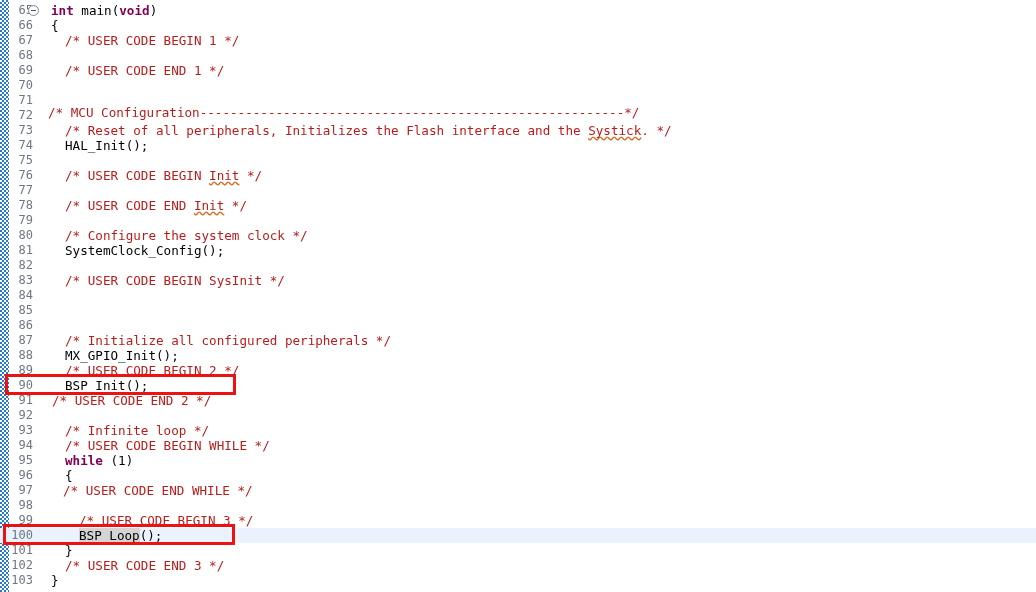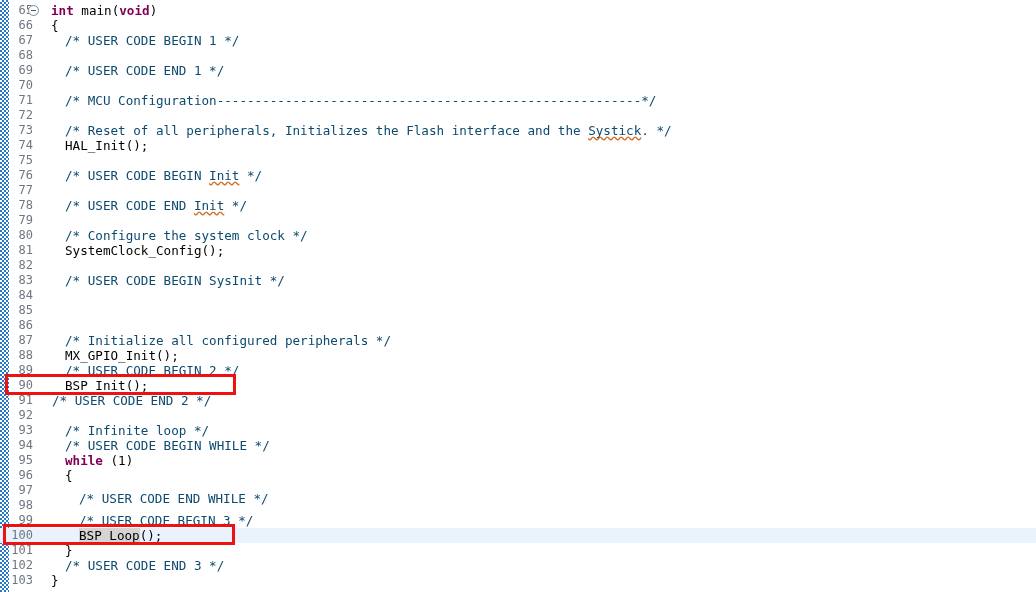--- a/index.html
+++ b/index.html
@@ -110,21 +110,21 @@
     position: absolute;
     left: 37px;
     top: 0;
     font-size: 12.6px;
     line-height: 15px;
     color: #000000;
     white-space: pre;
     font-family: "DejaVu Sans Mono", "Liberation Mono", monospace;
   }
 
-  .cmt { color: #0c4a6e; }
+  .cmt { color: #b91c1c; }
   .kw  { color: #7f0055; font-weight: bold; }
   .pln { color: #000000; }
 
   
   .sq {
     text-decoration: underline wavy #d2691e;
     text-decoration-skip-ink: none;
   }
 
   
@@ -148,21 +148,21 @@
   <div id="gutter"></div>
   <div id="gutter-sep"></div>
 
   <div class="lines" id="lines">
       <div class="row"><span class="lineno">65</span><span class="fold"></span><span class="code" style="left: 51px;"><span class="kw">int</span><span class="pln"> </span><span class="pln">main</span><span class="pln">(</span><span class="kw">void</span><span class="pln">)</span></span></div>
       <div class="row"><span class="lineno">66</span><span class="code" style="left: 51px;"><span class="pln">{</span></span></div>
       <div class="row"><span class="lineno">67</span><span class="code" style="left: 65px;"><span class="cmt">/* USER CODE BEGIN 1 */</span></span></div>
       <div class="row"><span class="lineno">68</span><span class="code" style="left: 51px;"></span></div>
       <div class="row"><span class="lineno">69</span><span class="code" style="left: 65px;"><span class="cmt">/* USER CODE END 1 */</span></span></div>
       <div class="row"><span class="lineno">70</span><span class="code" style="left: 51px;"></span></div>
-      <div class="row"><span class="lineno">71</span><span class="code" style="left: 65px;"><span class="cmt">/* MCU Configuration--------------------------------------------------------*/</span></span></div>
+      <div class="row"><span class="lineno">71</span><span class="code" style="left: 48px; margin-top: 12px;"><span class="cmt">/* MCU Configuration--------------------------------------------------------*/</span></span></div>
       <div class="row"><span class="lineno">72</span><span class="code" style="left: 51px;"></span></div>
       <div class="row"><span class="lineno">73</span><span class="code" style="left: 65px;"><span class="cmt">/* Reset of all peripherals, Initializes the Flash interface and the </span><span class="cmt sq">Systick</span><span class="cmt">. */</span></span></div>
       <div class="row"><span class="lineno">74</span><span class="code" style="left: 65px;"><span class="pln">HAL_Init();</span></span></div>
       <div class="row"><span class="lineno">75</span><span class="code" style="left: 51px;"></span></div>
       <div class="row"><span class="lineno">76</span><span class="code" style="left: 65px;"><span class="cmt">/* USER CODE BEGIN </span><span class="cmt sq">Init</span><span class="cmt"> */</span></span></div>
       <div class="row"><span class="lineno">77</span><span class="code" style="left: 51px;"></span></div>
       <div class="row"><span class="lineno">78</span><span class="code" style="left: 65px;"><span class="cmt">/* USER CODE END </span><span class="cmt sq">Init</span><span class="cmt"> */</span></span></div>
       <div class="row"><span class="lineno">79</span><span class="code" style="left: 51px;"></span></div>
       <div class="row"><span class="lineno">80</span><span class="code" style="left: 65px;"><span class="cmt">/* Configure the system clock */</span></span></div>
       <div class="row"><span class="lineno">81</span><span class="code" style="left: 65px;"><span class="pln">SystemClock_Config();</span></span></div>
@@ -174,21 +174,21 @@
       <div class="row"><span class="lineno">87</span><span class="code" style="left: 65px;"><span class="cmt">/* Initialize all configured peripherals */</span></span></div>
       <div class="row"><span class="lineno">88</span><span class="code" style="left: 65px;"><span class="pln">MX_GPIO_Init();</span></span></div>
       <div class="row"><span class="lineno">89</span><span class="code" style="left: 65px;"><span class="cmt">/* USER CODE BEGIN 2 */</span></span></div>
       <div class="row"><span class="lineno">90</span><span class="code" style="left: 65px;"><span class="pln">BSP_Init();</span></span></div>
       <div class="row"><span class="lineno">91</span><span class="code" style="left: 52px;"><span class="cmt">/* USER CODE END 2 */</span></span></div>
       <div class="row"><span class="lineno">92</span><span class="code" style="left: 51px;"></span></div>
       <div class="row"><span class="lineno">93</span><span class="code" style="left: 65px;"><span class="cmt">/* Infinite loop */</span></span></div>
       <div class="row"><span class="lineno">94</span><span class="code" style="left: 65px;"><span class="cmt">/* USER CODE BEGIN WHILE */</span></span></div>
       <div class="row"><span class="lineno">95</span><span class="code" style="left: 65px;"><span class="kw">while</span><span class="pln"> (1)</span></span></div>
       <div class="row"><span class="lineno">96</span><span class="code" style="left: 65px;"><span class="pln">{</span></span></div>
-      <div class="row"><span class="lineno">97</span><span class="code" style="left: 79px; margin-top: 8px;"><span class="cmt">/* USER CODE END WHILE */</span></span></div>
+      <div class="row"><span class="lineno">97</span><span class="code" style="left: 63px;"><span class="cmt">/* USER CODE END WHILE */</span></span></div>
       <div class="row"><span class="lineno">98</span><span class="code" style="left: 51px;"></span></div>
       <div class="row"><span class="lineno">99</span><span class="code" style="left: 79px;"><span class="cmt">/* USER CODE BEGIN 3 */</span></span></div>
       <div class="row current"><span class="lineno">100</span><span class="code" style="left: 79px;"><span class="pln sel">BSP_Loop</span><span class="pln">();</span></span></div>
       <div class="row"><span class="lineno">101</span><span class="code" style="left: 65px;"><span class="pln">}</span></span></div>
       <div class="row"><span class="lineno">102</span><span class="code" style="left: 65px;"><span class="cmt">/* USER CODE END 3 */</span></span></div>
       <div class="row"><span class="lineno">103</span><span class="code" style="left: 51px;"><span class="pln">}</span></span></div>
     </div>
 
   <div id="annot-layer">
       <div class="annot-box" style="left: 5px; top: 374px; width: 231px; height: 21px;"></div>

